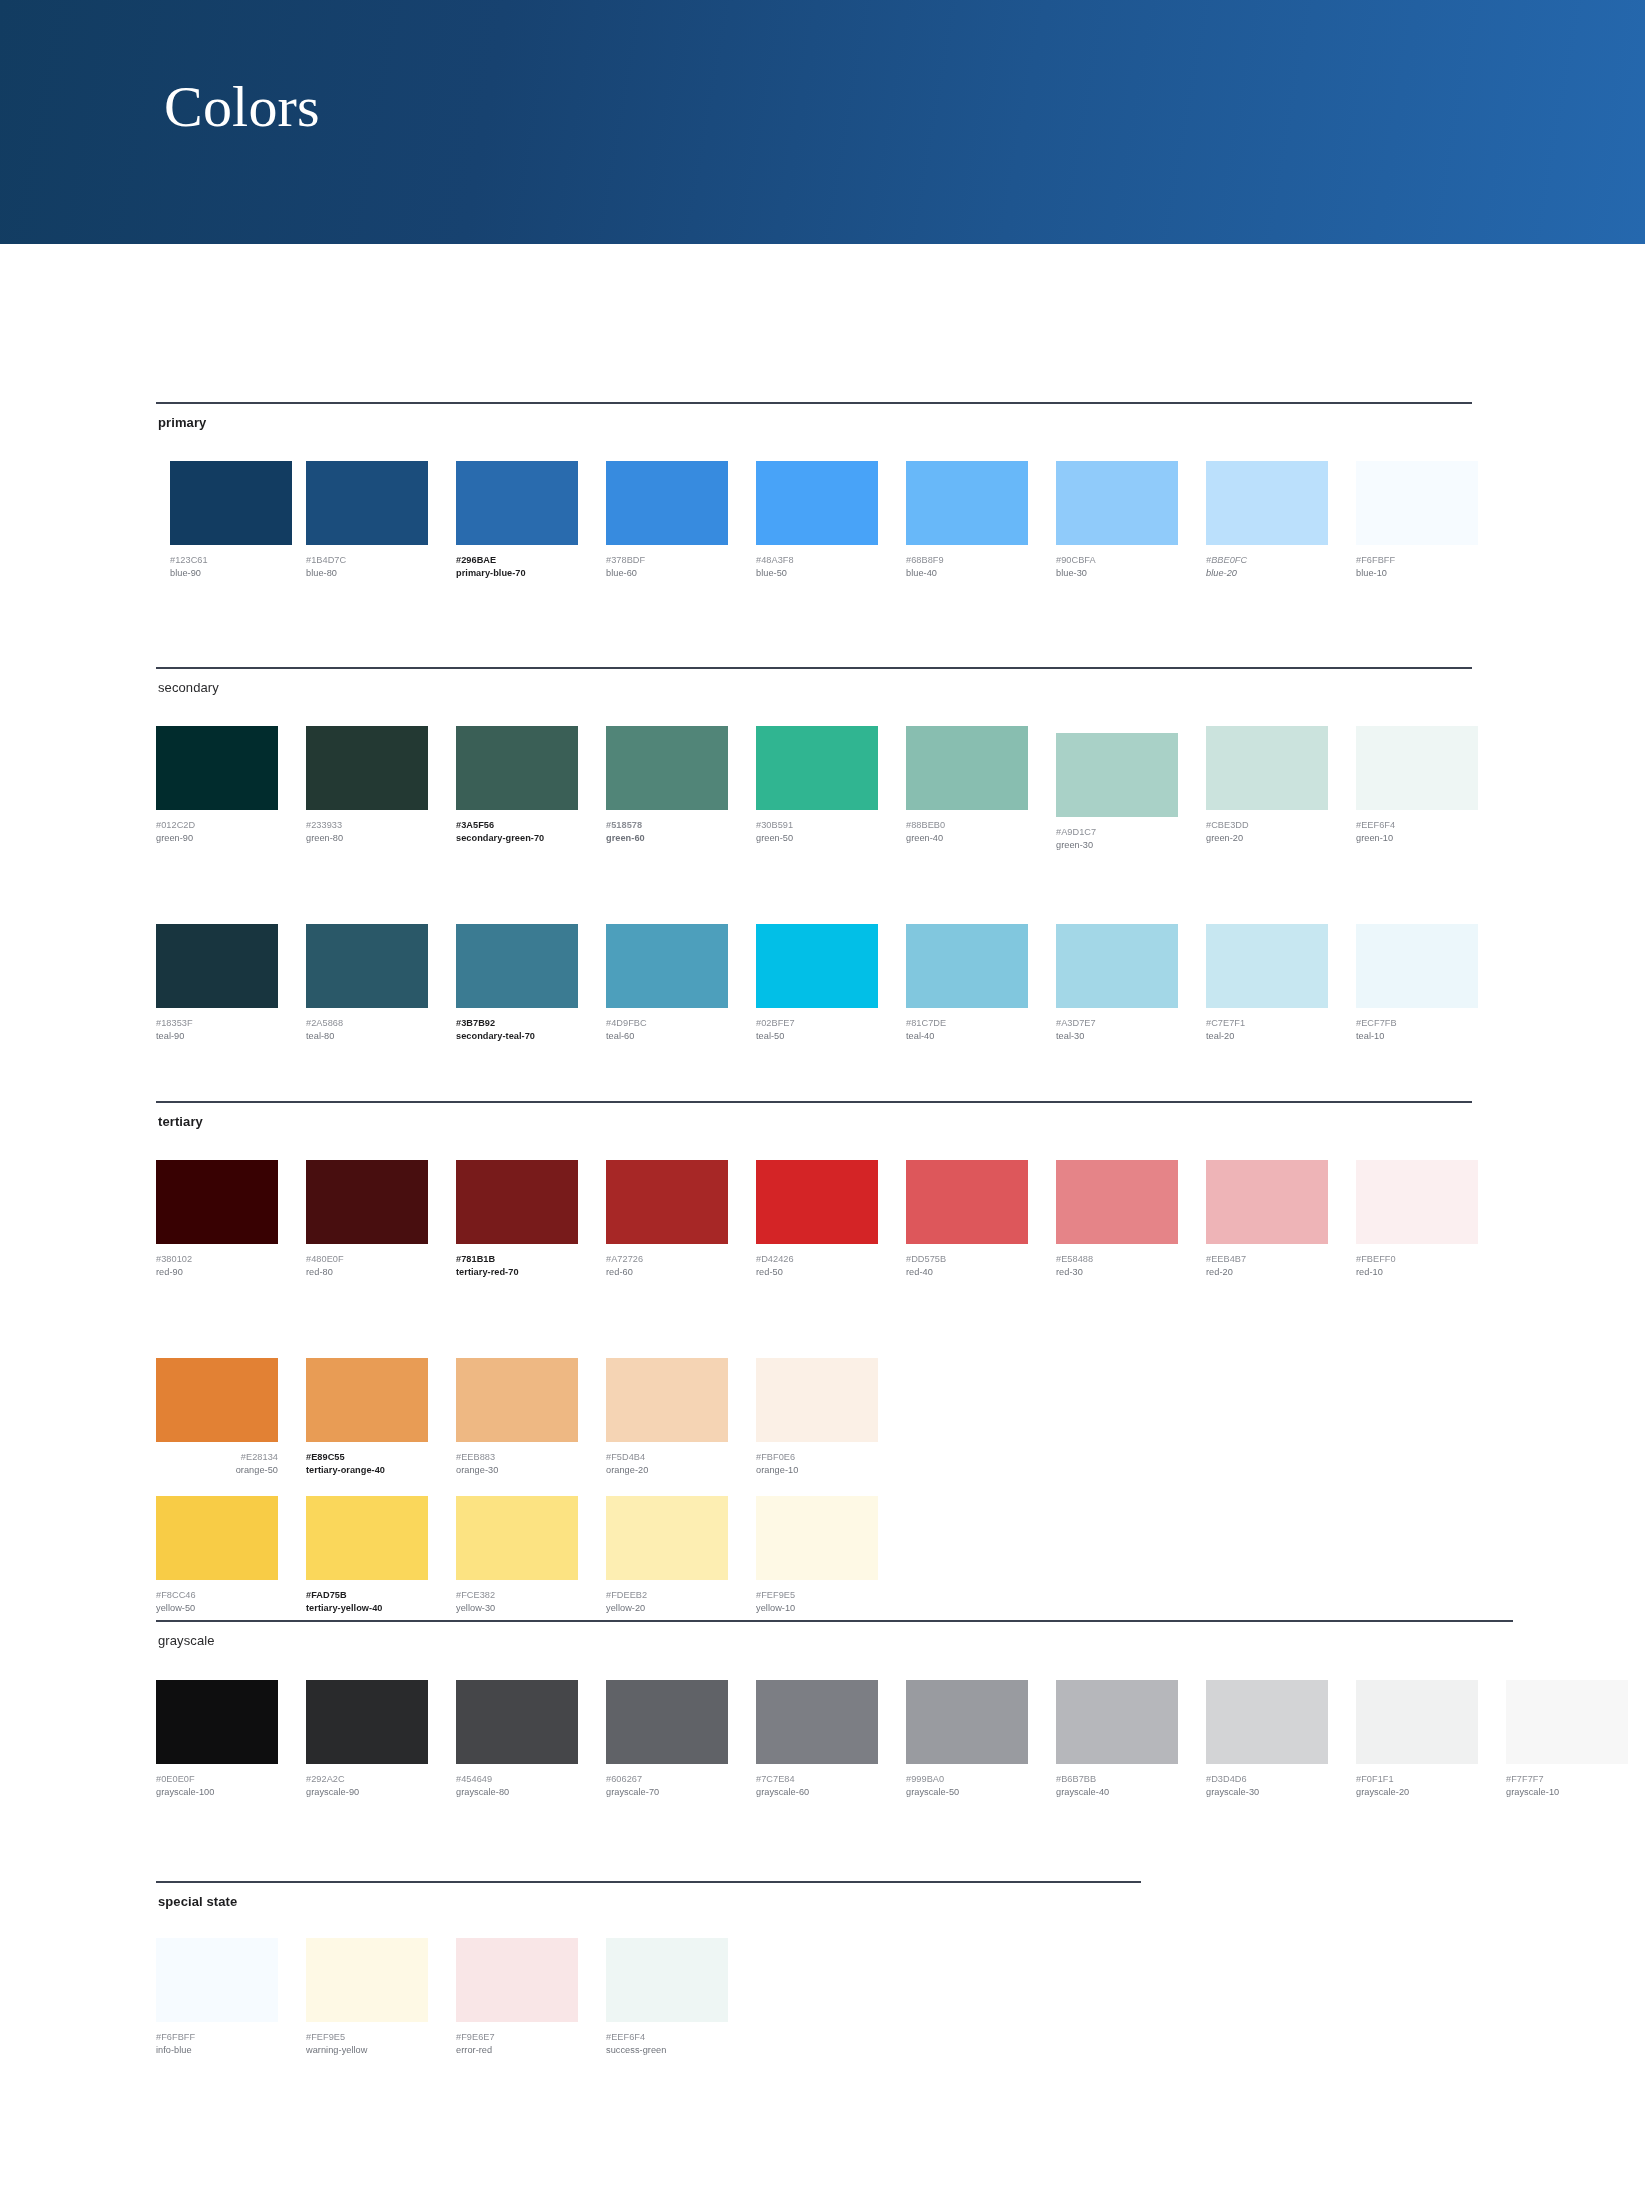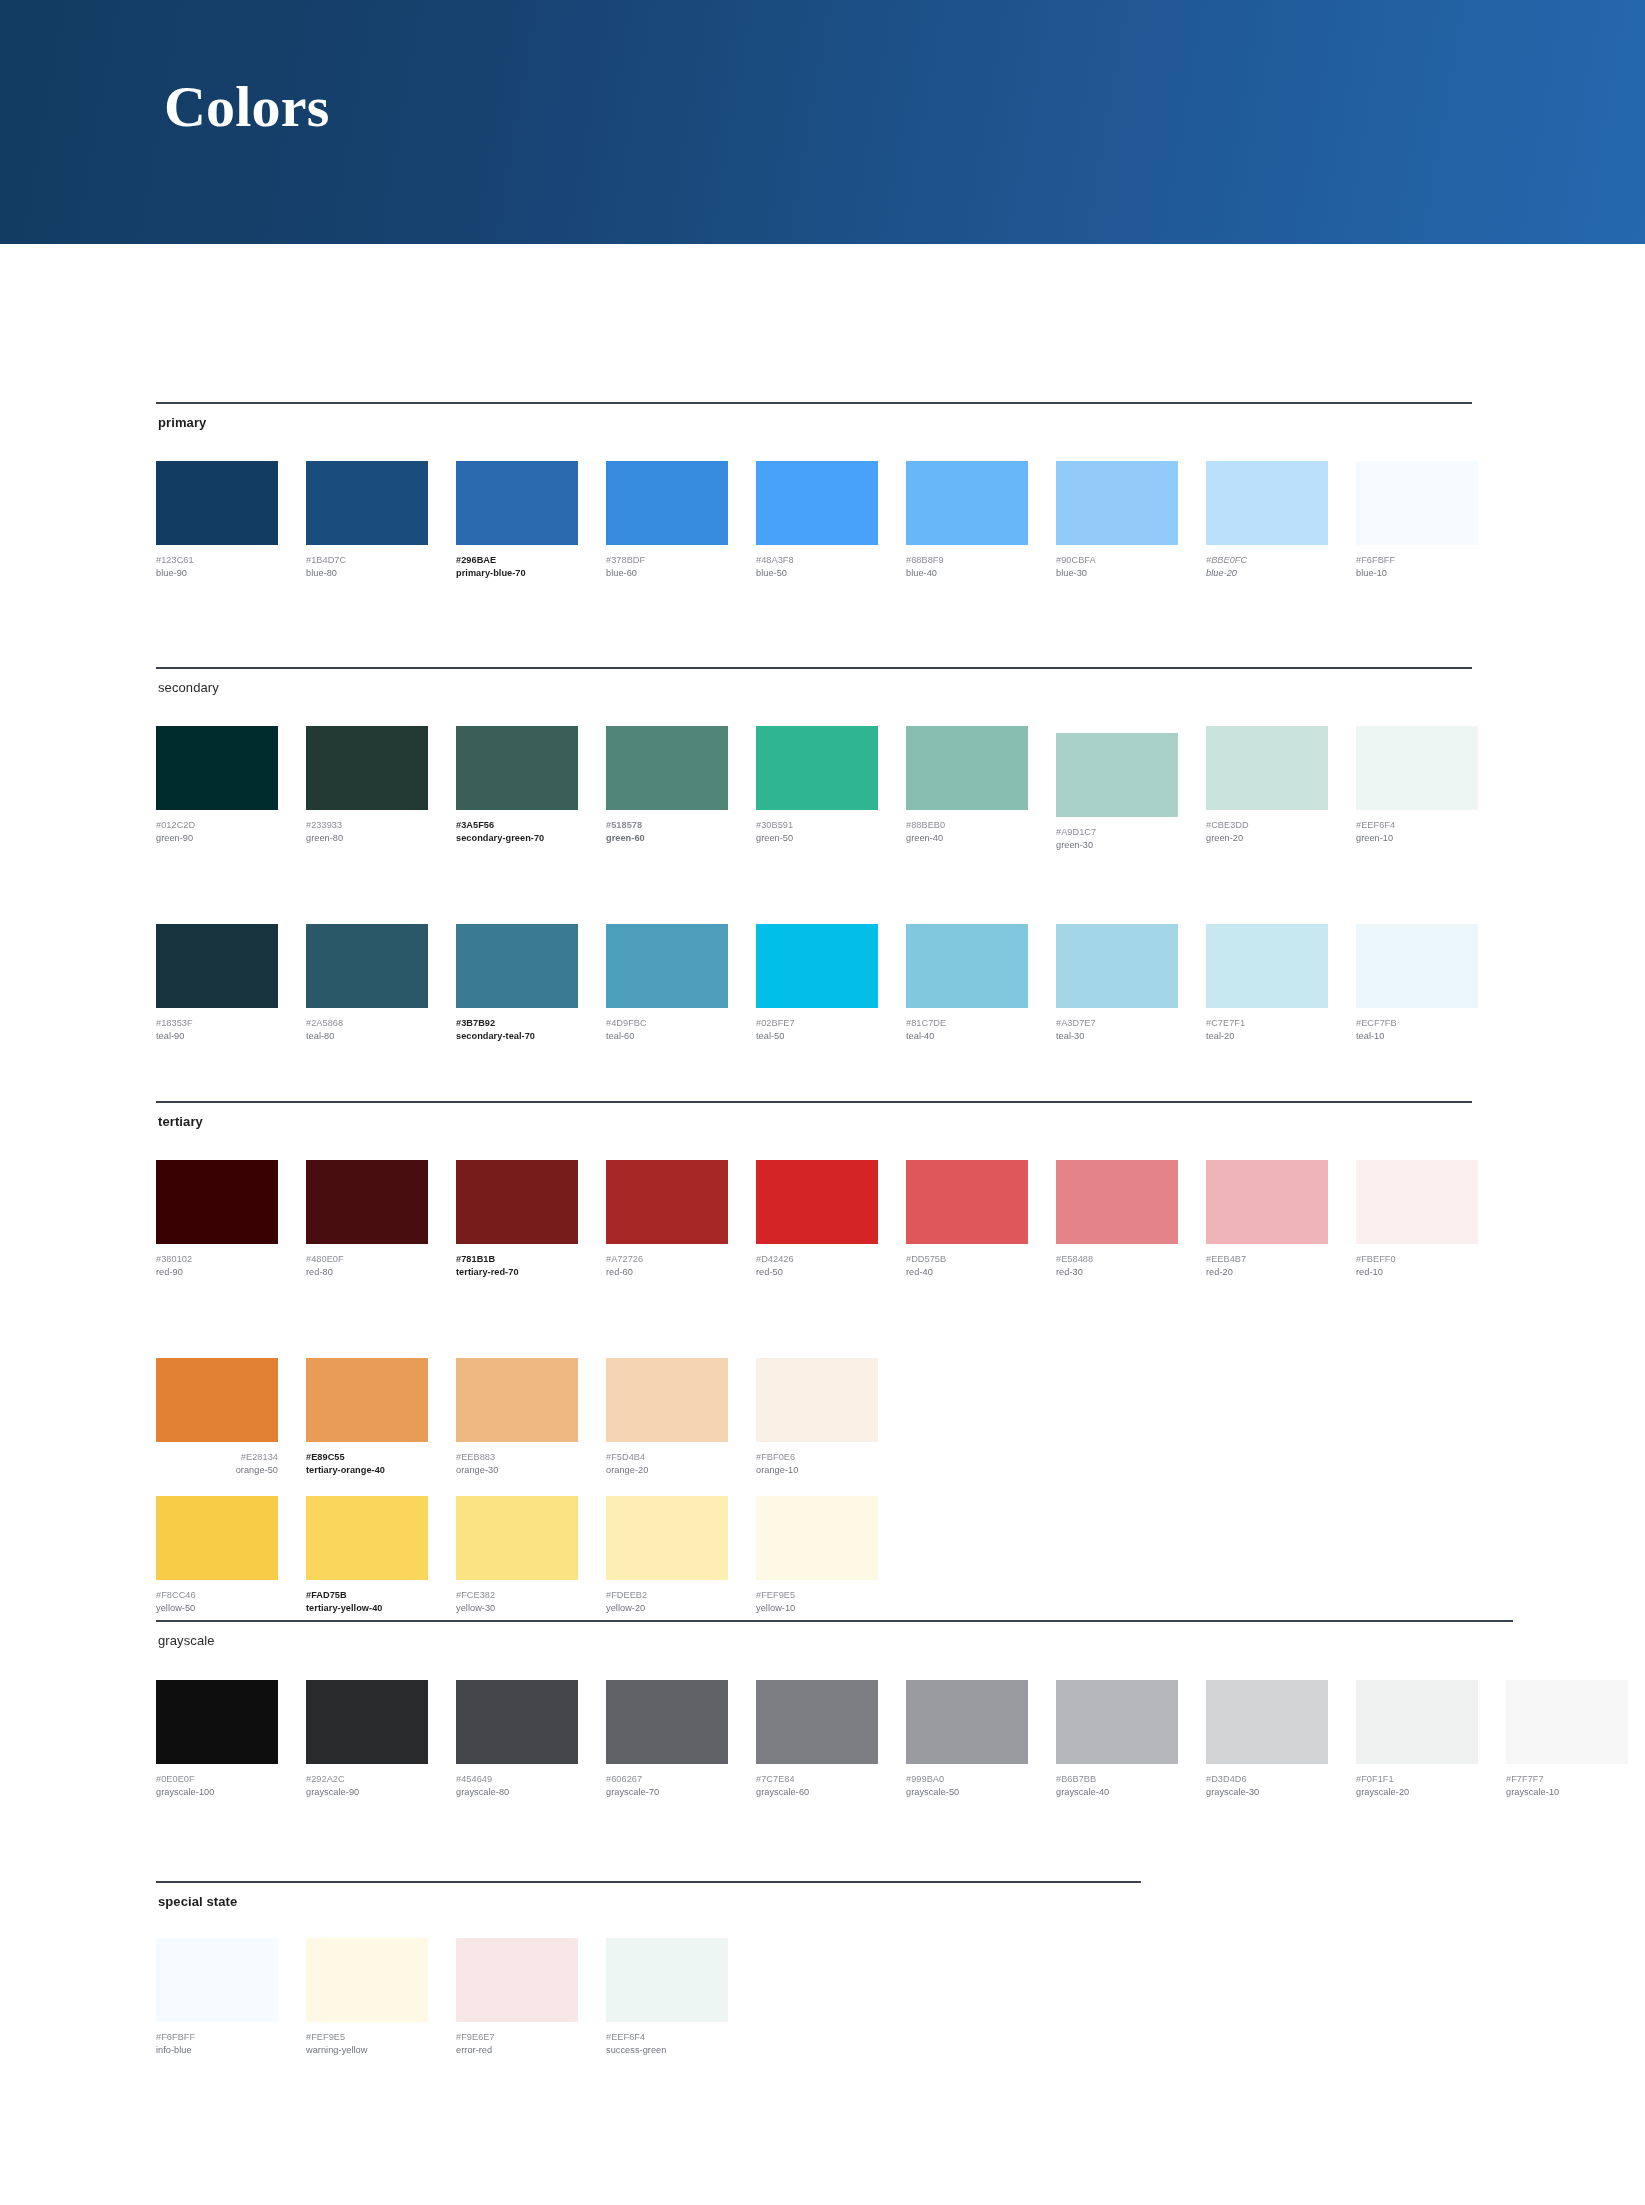--- a/index.html
+++ b/index.html
@@ -16,21 +16,21 @@
     width: 1645px;
     height: 244px;
     background: linear-gradient(100deg, #123C61 0%, #174270 30%, #1E558F 62%, #2568AE 100%);
     position: relative;
   }
   .page-title {
     position: absolute;
     left: 164px;
     top: 78px;
     font-family: "Liberation Serif", "DejaVu Serif", serif;
-    font-weight: 700;
+    font-weight: 400;
     font-size: 58px;
     line-height: 1;
     color: #ffffff;
     letter-spacing: 0.2px;
   }
 
   
   .sheet {
     position: relative;
     width: 1645px;
@@ -98,21 +98,21 @@
 
 <div class="page-header">
   <div class="page-title">Colors</div>
 </div>
 
 <div class="sheet" id="sheet">
     <div class="section" style="top: 158px;">
       <div class="section-rule" style="width: 1316px;"></div>
       <div class="section-title">primary</div>
       <div class="swatch-row" style="top: 59px;">
-        <div class="swatch" style="left: 156px;">
+        <div class="swatch" style="left: 170px;">
           <span class="swatch-chip" style="background: rgb(18, 60, 97);"></span>
           <div class="swatch-meta">
             <span class="swatch-hex">#123C61</span>
             <span class="swatch-token">blue-90</span>
           </div>
         </div>
         <div class="swatch" style="left: 306px;">
           <span class="swatch-chip" style="background: rgb(27, 77, 124);"></span>
           <div class="swatch-meta">
             <span class="swatch-hex">#1B4D7C</span>

